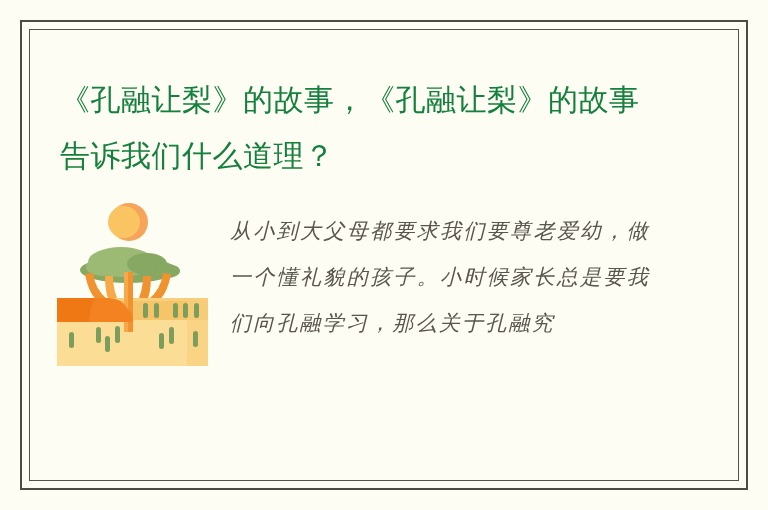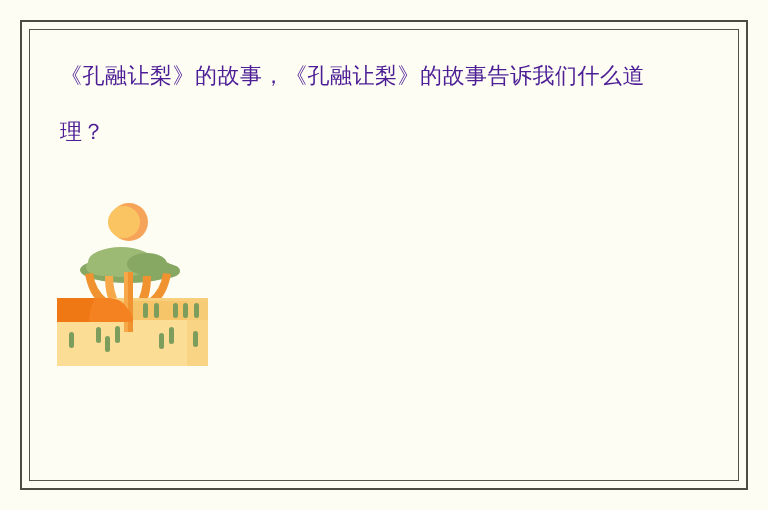--- a/index.html
+++ b/index.html
@@ -40,26 +40,26 @@
     height: 452px;
     border: 1px solid #53534a;
     box-sizing: border-box;
     pointer-events: none;
   }
 
   
   .title {
     position: absolute;
     left: 60px;
-    top: 48px;
+    top: 72px;
     width: 600px;
-    font-size: 22px;
+    font-size: 30px;
     line-height: 56px;
     letter-spacing: 0.5px;
-    color: #4c1d95;
+    color: #15803d;
     font-weight: 400;
     font-family: "DejaVu Sans", "Liberation Sans", sans-serif;
     white-space: pre-wrap;
   }
 
   
   .article-body {
     position: absolute;
     left: 55px;
     top: 196px;
@@ -143,15 +143,16 @@
         <rect x="14" y="132" width="5" height="16" rx="2.5" fill="#7d9d5c"></rect>
         <rect x="41" y="127" width="5" height="16" rx="2.5" fill="#7d9d5c"></rect>
         <rect x="50" y="136" width="5" height="16" rx="2.5" fill="#7d9d5c"></rect>
         <rect x="60" y="126" width="5" height="17" rx="2.5" fill="#7d9d5c"></rect>
         <rect x="104" y="133" width="5" height="16" rx="2.5" fill="#7d9d5c"></rect>
         <rect x="114" y="127" width="5" height="17" rx="2.5" fill="#7d9d5c"></rect>
         <rect x="138" y="131" width="5" height="16" rx="2.5" fill="#7d9d5c"></rect>
       </svg>
     </div>
 
+    <div class="body-text">从小到大父母都要求我们要尊老爱幼，做一个懂礼貌的孩子。小时候家长总是要我们向孔融学习，那么关于孔融究</div>
   </div>
 
 </div>
 
 </body></html>

